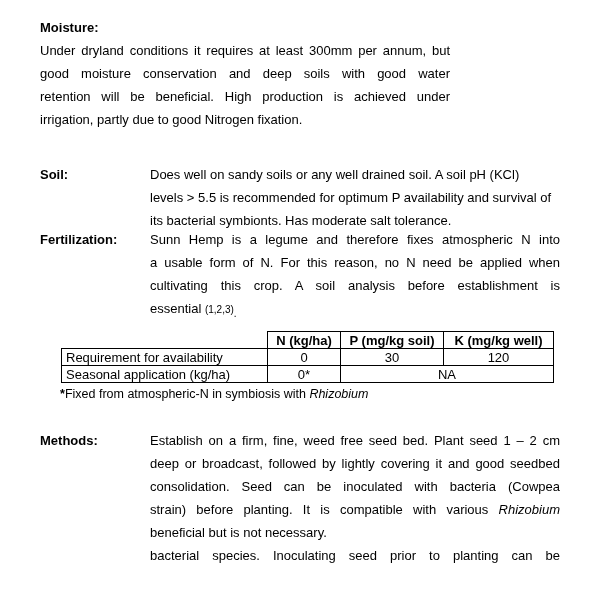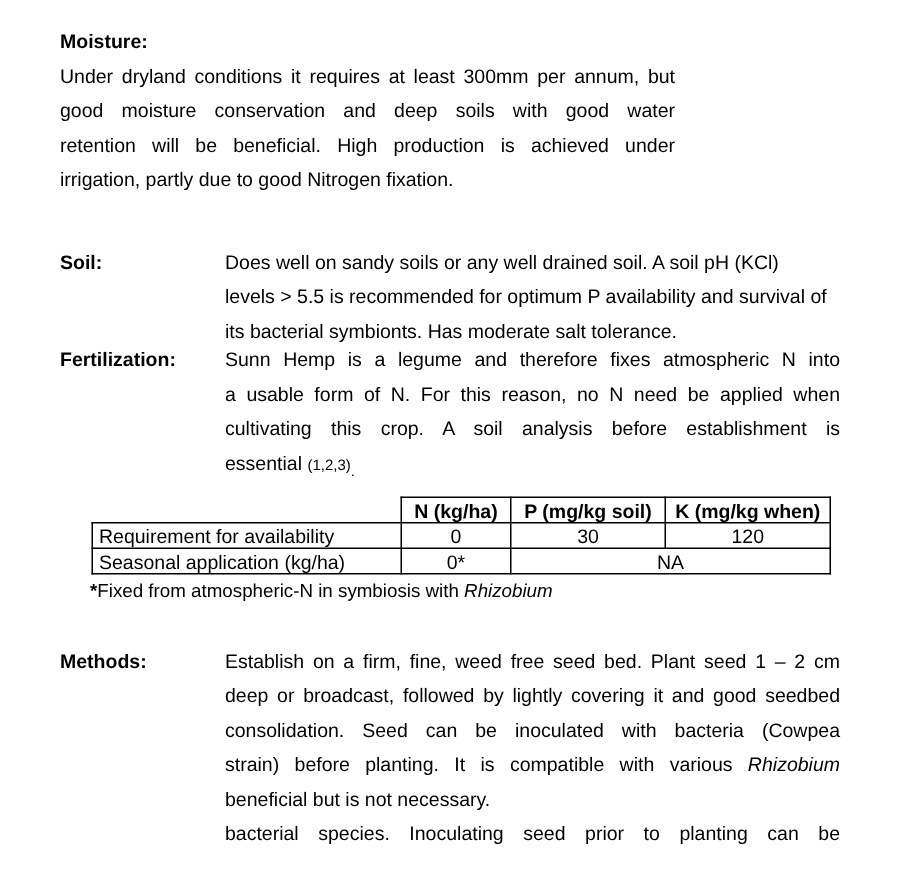--- a/index.html
+++ b/index.html
@@ -118,21 +118,21 @@
       <col style="width:206px">
       <col style="width:73px">
       <col style="width:103px">
       <col style="width:110px">
     </colgroup>
     <thead>
       <tr>
         <th class="empty"></th>
         <th>N (kg/ha)</th>
         <th>P (mg/kg soil)</th>
-        <th>K (mg/kg when)</th>
+        <th>K (mg/kg well)</th>
       </tr>
     </thead>
     <tbody>
       <tr>
         <td class="rowlabel">Requirement for availability</td>
         <td class="c">0</td>
         <td class="c">30</td>
         <td class="c">120</td>
       </tr>
       <tr>

